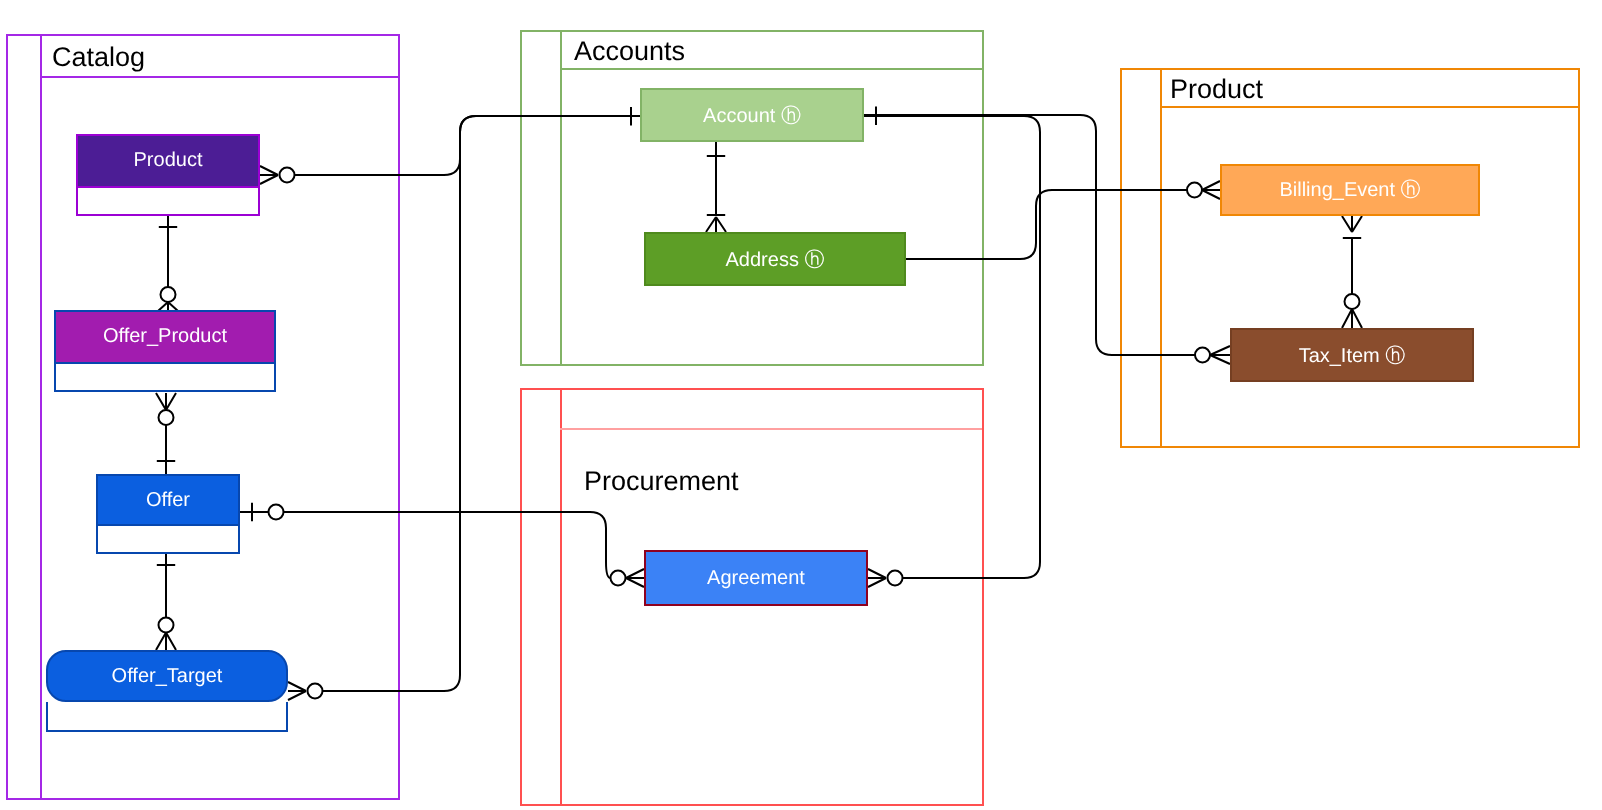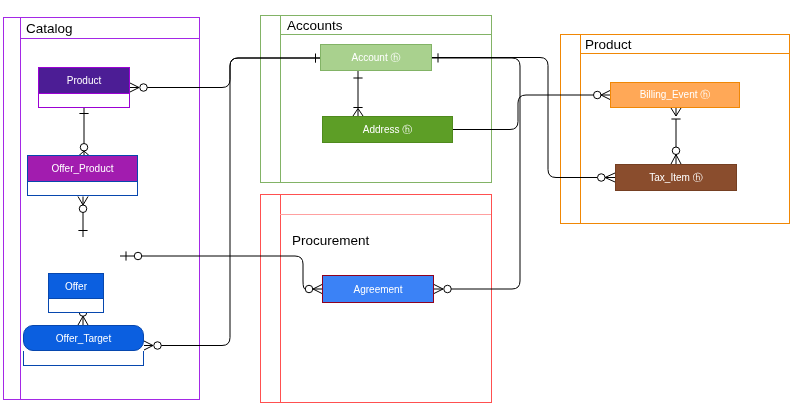--- a/index.html
+++ b/index.html
@@ -130,21 +130,21 @@
   <div class="entity" style="left:38px;top:67px;width:92px;">
     <div class="ehead" style="height: 27px; background-color: #4c1d95; border-color: rgb(156, 0, 212);">Product</div>
     <div class="erow" style="height: 14px; border-color: rgb(156, 0, 212);"></div>
   </div>
 
   <div class="entity" style="left:27px;top:155px;width:111px;">
     <div class="ehead" style="height: 27px; background-color: #a21caf; border-color: rgb(7, 71, 174);">Offer_Product</div>
     <div class="erow" style="height: 14px; border-color: rgb(7, 71, 174);"></div>
   </div>
 
-  <div class="entity" style="left:48px;top:237px;width:56px;margin-top:36px;">
+  <div class="entity" style="left:48px;top:237px;width:72px;">
     <div class="ehead" style="height: 26px; background-color: rgb(11, 95, 224); border-color: rgb(7, 71, 174);">Offer</div>
     <div class="erow" style="height: 14px; border-color: rgb(7, 71, 174);"></div>
   </div>
 
   <div class="entity" style="left:23px;top:325px;width:121px;">
     <div class="ehead" style="height: 26px; background-color: rgb(11, 95, 224); border-color: rgb(7, 71, 174); border-radius: 10px;">Offer_Target</div>
     <div class="erow" style="height: 15px; border-color: rgb(7, 71, 174);"></div>
   </div>
 
   <div class="entity" style="left:320px;top:44px;width:112px;">

